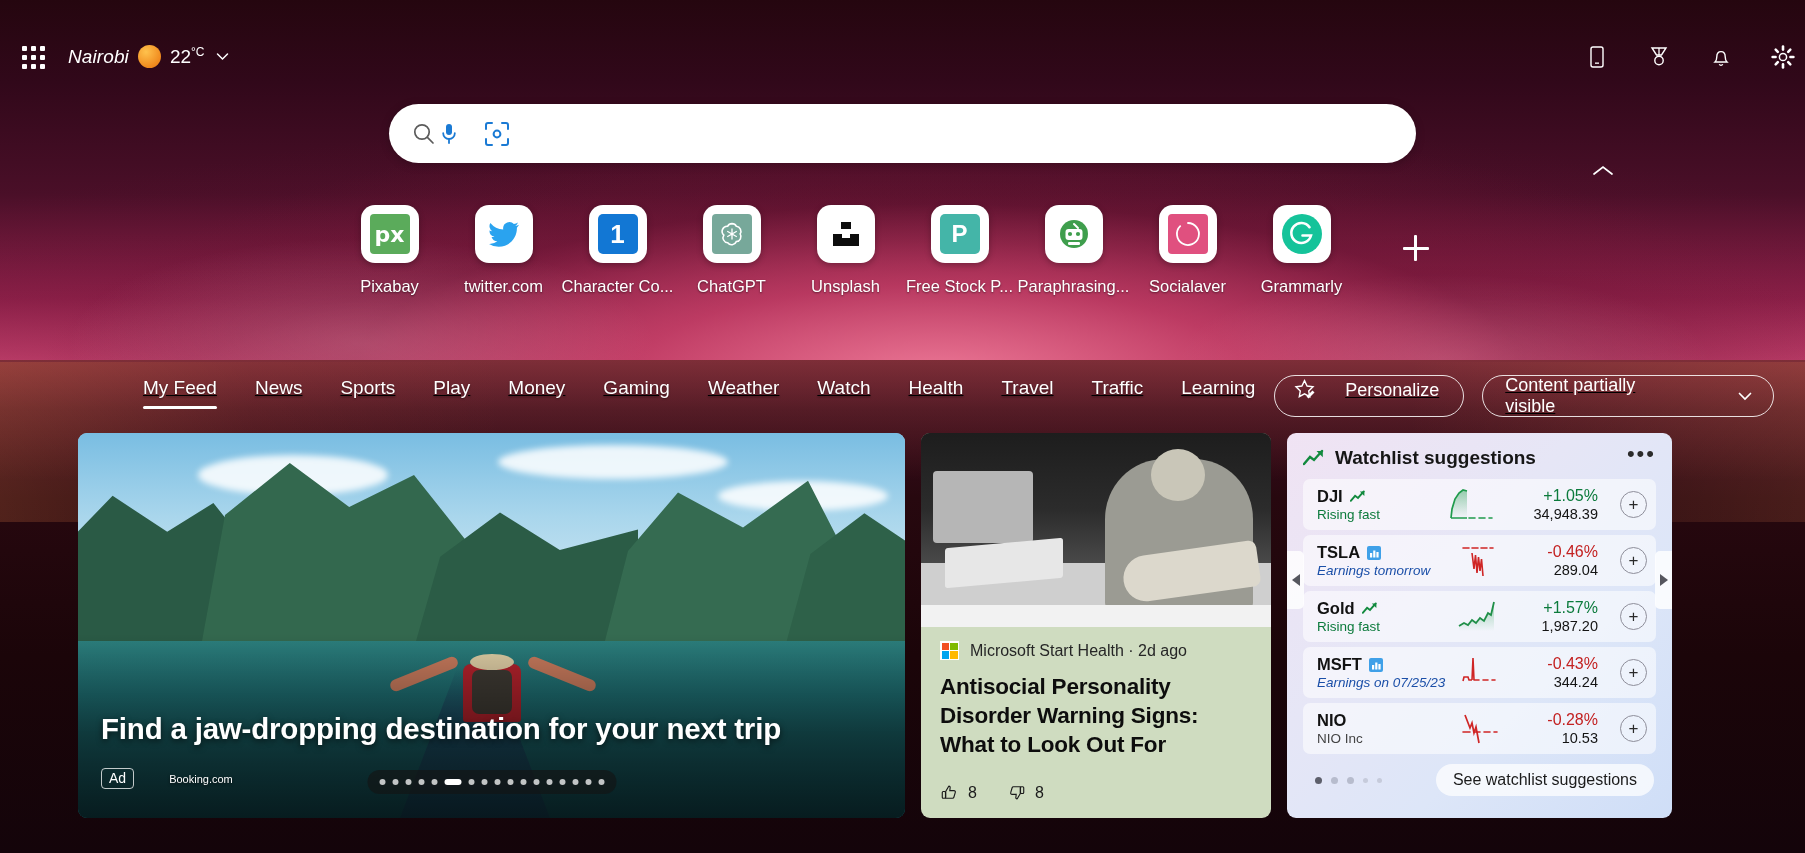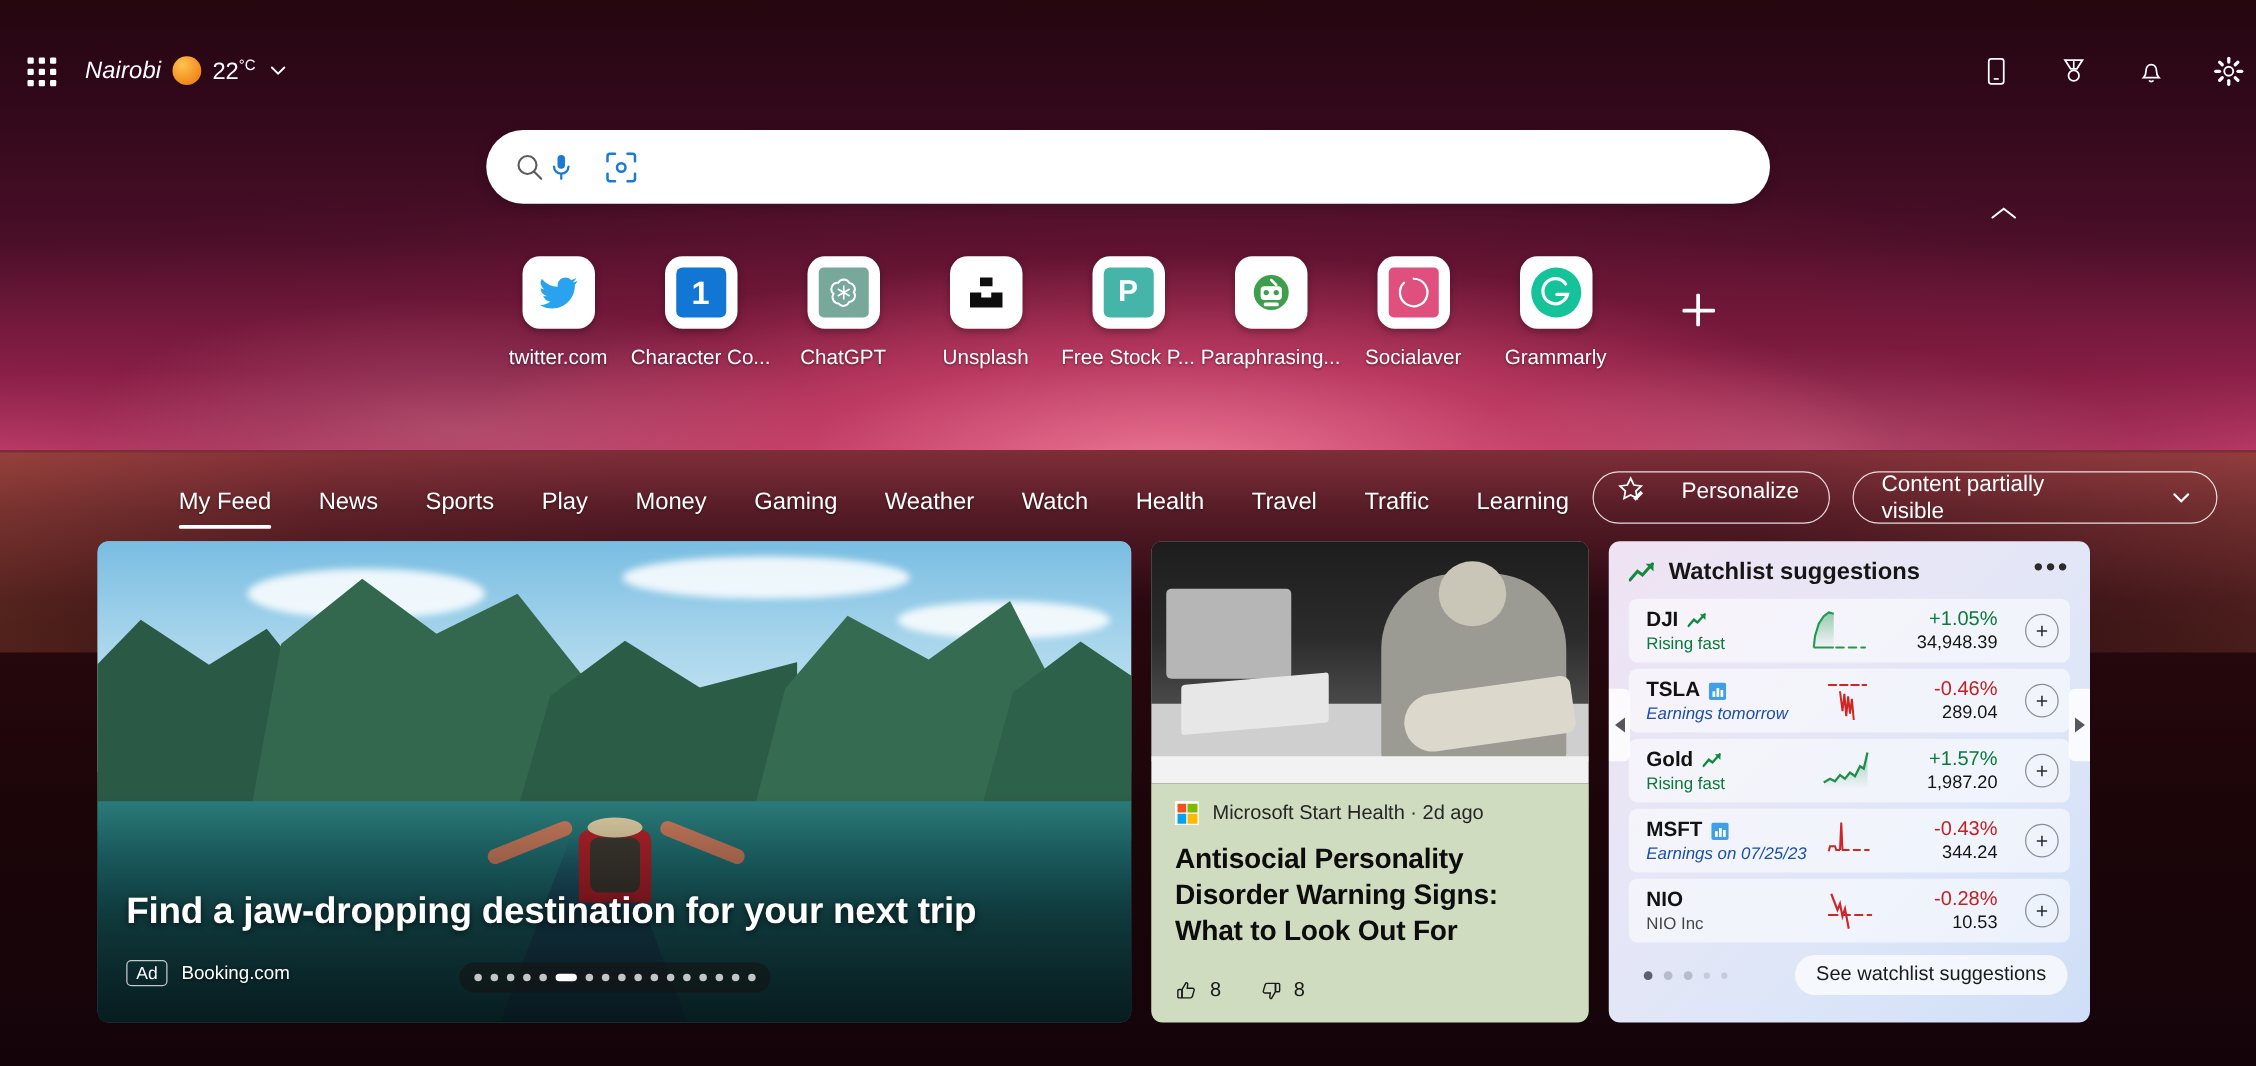--- a/index.html
+++ b/index.html
@@ -99,21 +99,21 @@
   .g-px { background:#5bab5b; color:#fff; font-size:22px; font-family:"DejaVu Sans", sans-serif; }
   .g-1  { background:#1277d4; color:#fff; font-size:26px; border-radius:5px; }
   .g-gpt{ background:#77a89a; color:#fff; }
   .g-p  { background:#44b5a8; color:#fff; font-size:24px; border-radius:5px; }
   .g-soc{ background:#e0507f; }
   .g-gm { background:#15c39a; border-radius:50%; }
 
   
   .feednav {
     position: absolute; left: 0; top: 375px; width: 1590px; height: 44px;
-    display: flex; align-items: flex-end; padding-left: 90px;
+    display: flex; align-items: flex-start; padding-left: 90px; text-decoration: underline;
   }
   .hamb { width: 26px; height: 18px; display:flex; flex-direction:column; justify-content:space-between; margin-right: 34px; }
   .hamb i { display:block; height: 2px; background: #fff; border-radius: 1px; }
   .navitems { display: flex; align-items: center; gap: 0px; }
   .navitem {
     color: #fff; font-size: 19px; padding: 2px 19px 6px 19px; position: relative; white-space: nowrap;
     text-shadow: 0 1px 2px rgba(0,0,0,.45);
   }
   .navitem.active:after {
     content:""; position: absolute; left: 19px; right: 19px; bottom: -4px; height: 3px;
@@ -154,21 +154,21 @@
   .hero-shade{ position:absolute; inset:0; background:linear-gradient(180deg, rgba(0,0,0,0) 52%, rgba(0,0,0,0.42) 78%, rgba(0,0,0,0.62) 100%); }
   .hero-title {
     position: absolute; left: 23px; bottom: 72px; color: #fff; font-size: 29.5px; font-weight: bold;
     text-shadow: 0 2px 6px rgba(0,0,0,.65); letter-spacing: -0.2px;
   }
   .hero-foot { position: absolute; left: 23px; bottom: 29px; display: flex; align-items: center; gap: 11px; }
   .adtag {
     color: #fff; font-size: 14px; border: 1px solid rgba(255,255,255,.75);
     border-radius: 4px; padding: 1px 7px 2px 7px;
   }
-  .advertiser { color: #fff; font-size: 15px; text-shadow: 0 1px 3px rgba(0,0,0,.7); }
+  .advertiser { color: #fff; font-size: 11px; text-shadow: 0 1px 3px rgba(0,0,0,.7); margin-left: 24px; }
   .dots-bar {
     position: absolute; left: 50%; bottom: 24px; transform: translateX(-50%);
     background: rgba(20,20,20,0.62); border-radius: 13px; height: 24px;
     display: flex; align-items: center; gap: 7px; padding: 0 12px;
   }
   .dots-bar i { width: 6px; height: 6px; border-radius: 50%; background: rgba(255,255,255,.75); display:block; }
   .dots-bar i.cur { width: 17px; border-radius: 4px; background: #fff; }
 
   .card-news {
     width: 350px; height: 385px; border-radius: 9px; overflow: hidden; background: #cfdcc0;
@@ -355,20 +355,26 @@
 
   <div class="collapse-chev">
     <svg class="ic" width="28" height="18" viewBox="0 0 28 18">
         <path d="M5 12 L14 5 L23 12" fill="none" stroke="#fff" stroke-width="1.7" stroke-linecap="round"></path>
       </svg>
   </div>
 
   <div class="shortcuts">
     <div class="sc-inner">
 
+      <div class="sc">
+        <div class="sc-tile">
+          <span class="g g-px">px</span>
+        </div>
+        <div class="sc-label">Pixabay</div>
+      </div>
 
       <div class="sc">
         <div class="sc-tile">
           <span>
             <svg class="ic" width="36" height="36" viewBox="0 0 24 24">
                 <path d="M22 5.9c-.8.35-1.6.6-2.5.7a4.2 4.2 0 0 0 1.8-2.3c-.8.5-1.7.85-2.7 1A4.2 4.2 0 0 0 11.4 8c0 .33.04.65.1.95A12 12 0 0 1 2.9 4.6a4.2 4.2 0 0 0 1.3 5.6c-.7 0-1.35-.2-1.9-.5a4.2 4.2 0 0 0 3.35 4.15c-.62.17-1.3.2-1.95.08a4.2 4.2 0 0 0 3.9 2.9A8.4 8.4 0 0 1 2 18.6a11.9 11.9 0 0 0 6.5 1.9c7.8 0 12.1-6.5 12.1-12.1v-.55A8.6 8.6 0 0 0 22 5.9z" fill="#2aa3ef"></path>
               </svg>
           </span>
         </div>
         <div class="sc-label">twitter.com</div>

